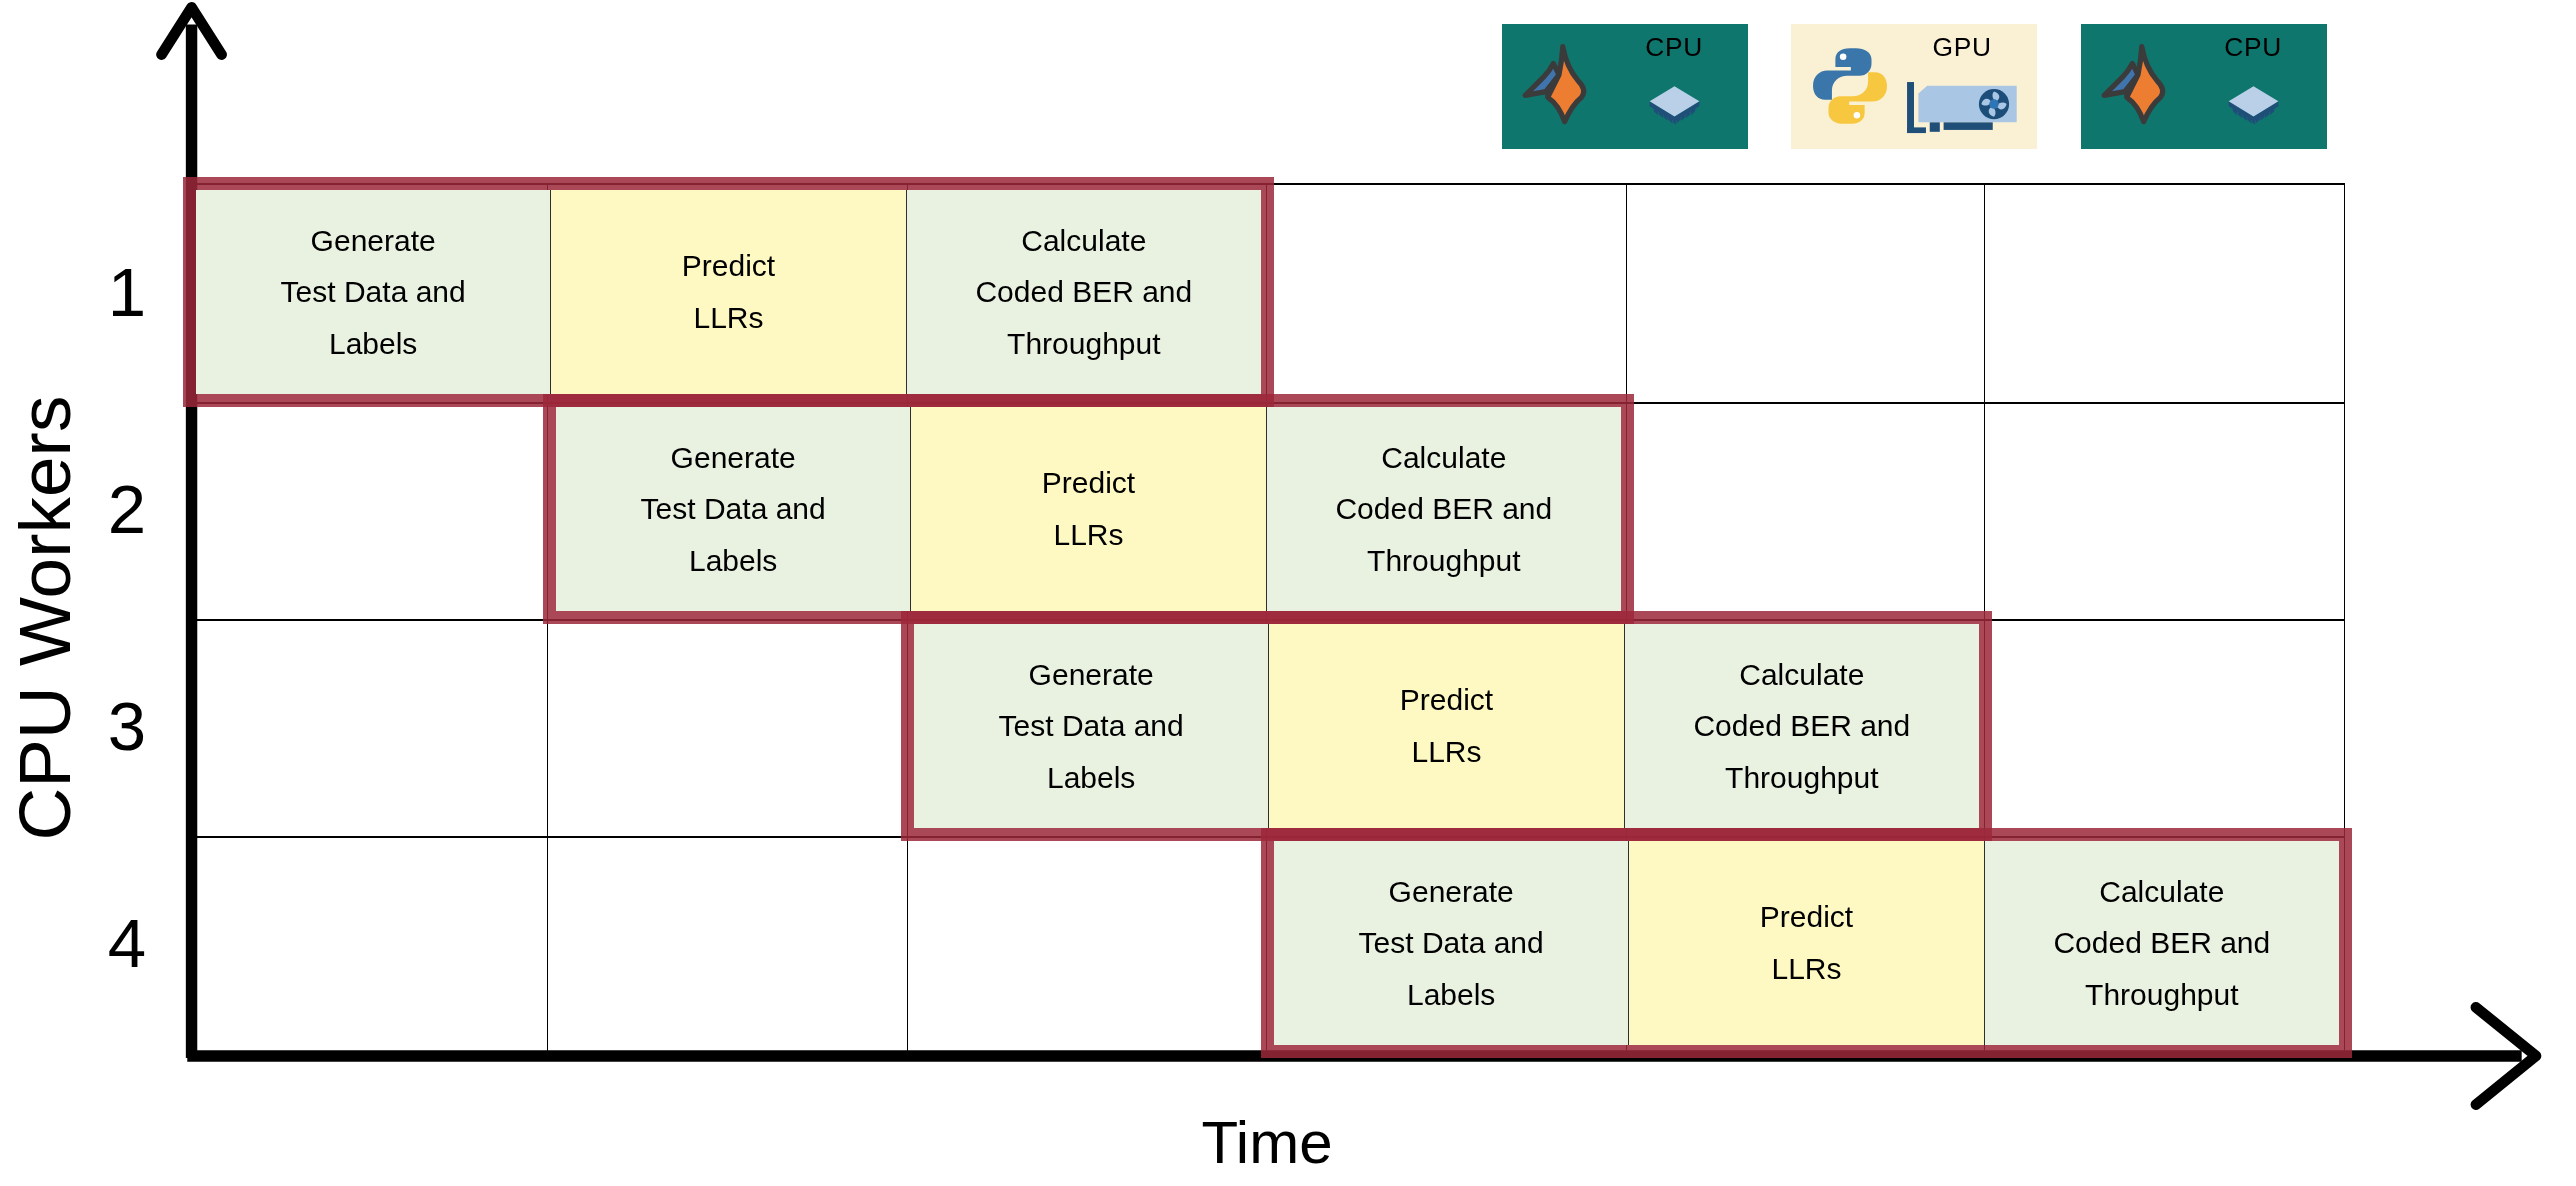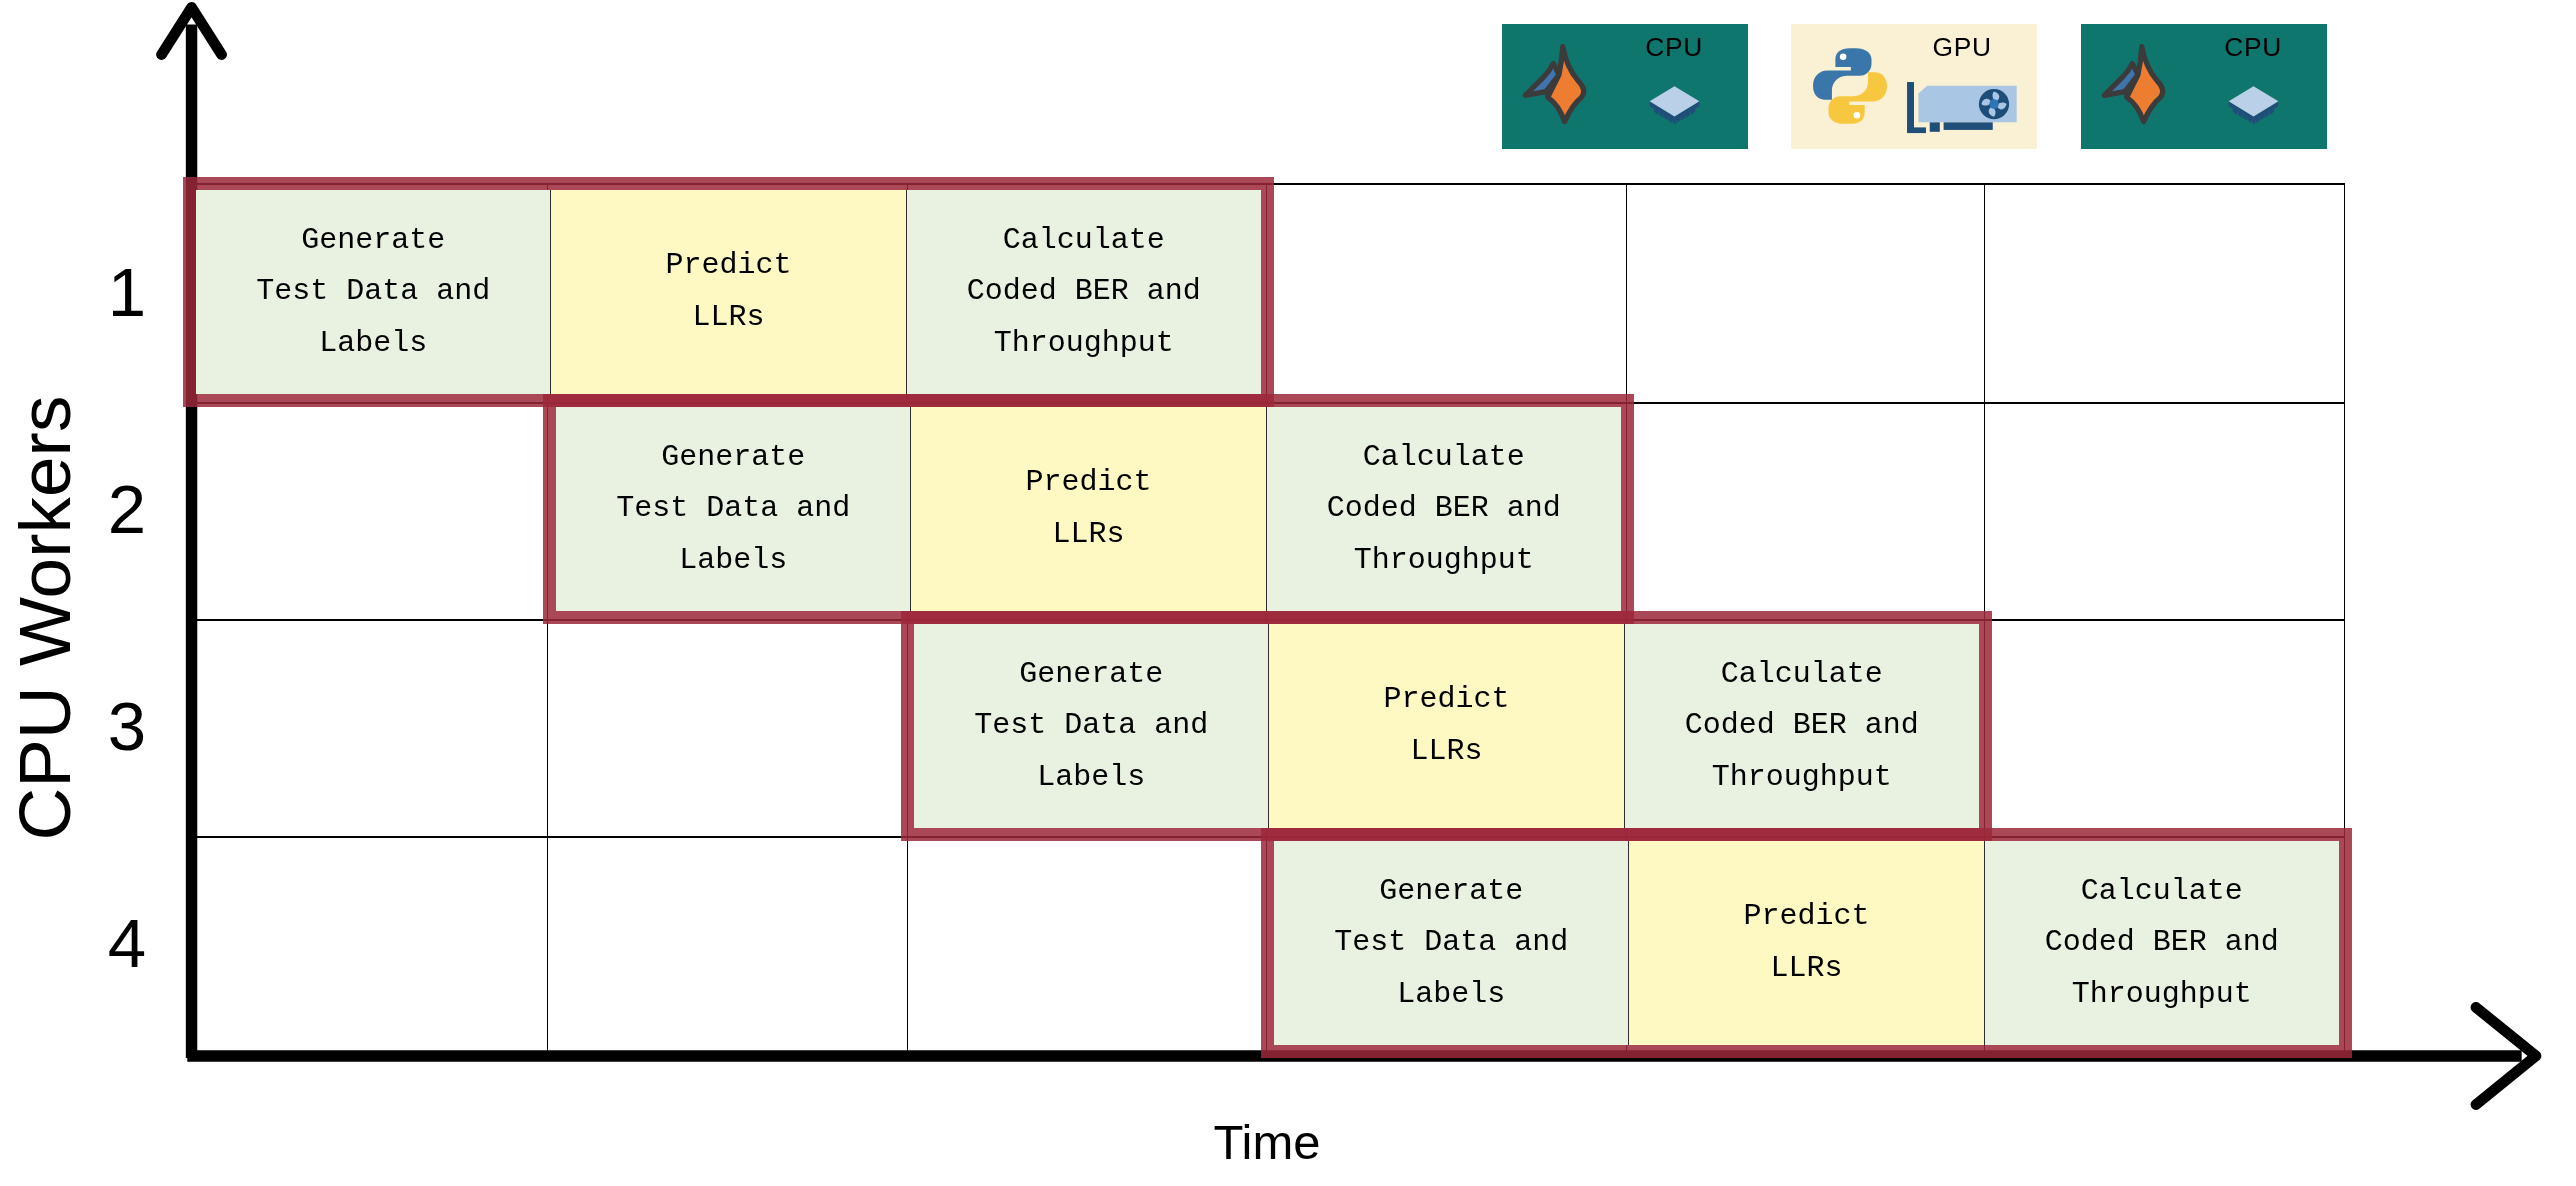--- a/index.html
+++ b/index.html
@@ -10,33 +10,33 @@
   .grid{position:absolute;left:189px;top:183px;width:2156px;height:869px;
         border-top:2.1px solid #000;border-right:1.4px solid #000;box-sizing:border-box;}
   .vline{position:absolute;top:0;width:1.4px;height:100%;background:#000;}
   .hline{position:absolute;left:0;width:100%;height:2.1px;background:#000;}
 
   
   .axes{position:absolute;left:0;top:0;width:2576px;height:1187px;pointer-events:none;}
 
   
   .group{position:absolute;width:1091px;height:230px;box-sizing:border-box;
-         border:13px solid rgba(156,40,57,0.85);display:flex;flex-direction:row;font-family:Liberation Mono, monospace;}
+         border:13px solid rgba(156,40,57,0.85);display:flex;flex-direction:row;}
   .g1{left:183px;top:177px;} .g2{left:543px;top:394px;}
   .g3{left:901px;top:611px;} .g4{left:1261px;top:828px;}
   .task{flex:1;display:flex;align-items:center;justify-content:center;text-align:center;
         font-size:30px;line-height:1.72;white-space:pre-line;padding:0 10px;box-sizing:border-box;}
   .task.green{background:#e9f1e0;} .task.tan{background:#fef9c3;}
   .task + .task{border-left:1.4px solid #2f2f2f;}
 
   
   .worker{position:absolute;font-size:69px;transform:translate(-50%,-50%);}
   .ylabel{position:absolute;left:44px;top:618px;font-size:73px;white-space:nowrap;
           transform:translate(-50%,-50%) rotate(-90deg);}
-  .xlabel{position:absolute;left:1267px;top:1142px;font-size:49px;
+  .xlabel{position:absolute;left:1267px;top:1142px;font-size:60px;
           transform:translate(-50%,-50%);}
 
   
   .legend-card{position:absolute;top:23.6px;width:246px;height:125px;display:flex;
                align-items:center;gap:4.3px;padding:5.7px 10px;box-sizing:border-box;}
   .legend-card.green{background:#0f766e;} .legend-card.tan{background:#faf0d3;}
   .legend-right{flex:1;height:100%;display:flex;flex-direction:column;align-items:center;
                 justify-content:space-between;padding:2.9px 0;box-sizing:border-box;}
   .legend-label{font-size:26.4px;letter-spacing:0.7px;}
   .lc1{left:1502px;} .lc2{left:1791px;padding-left:16px;} .lc3{left:2081px;}

